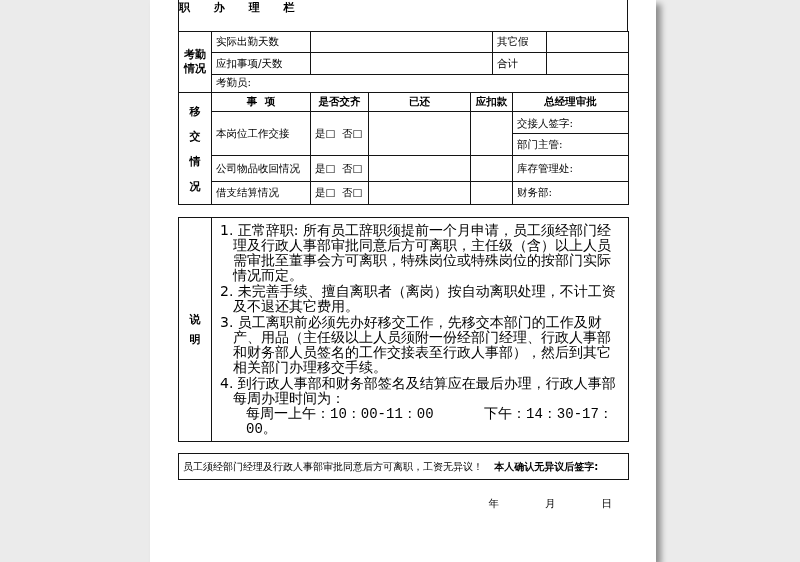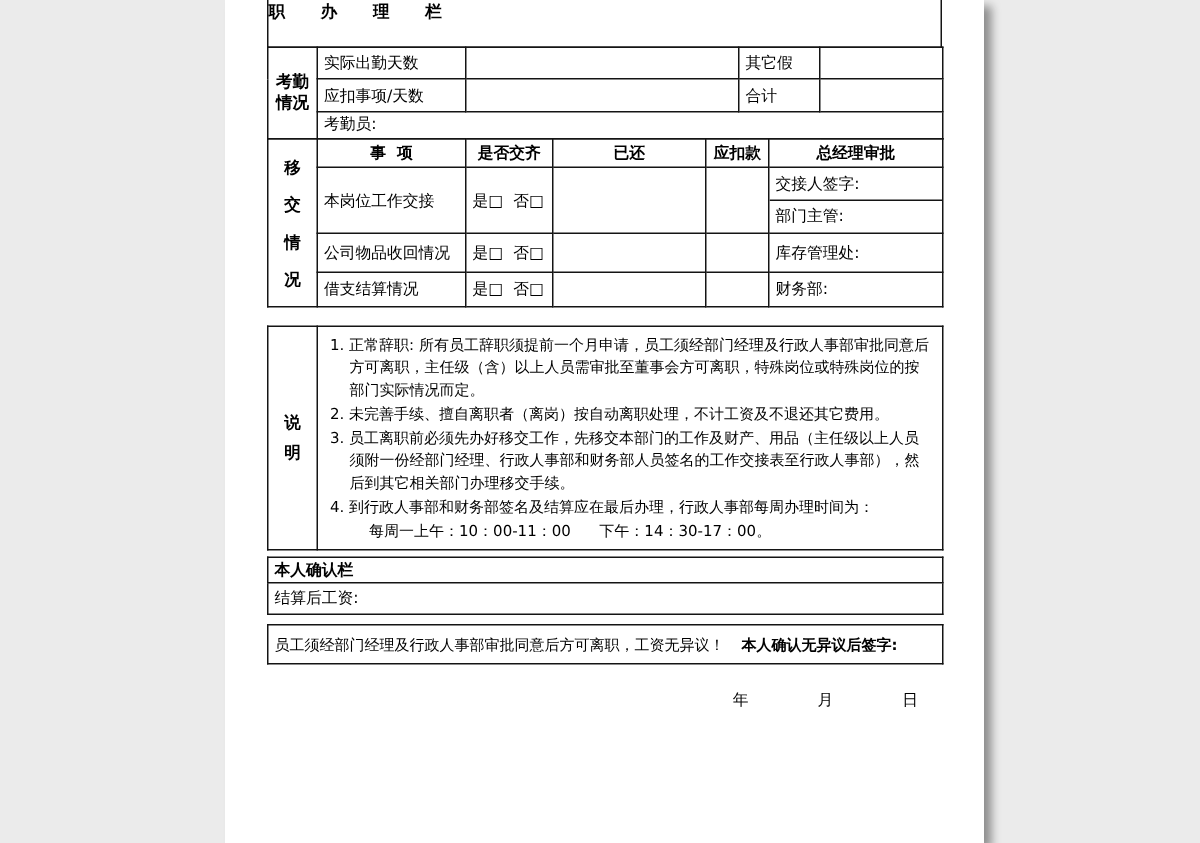--- a/index.html
+++ b/index.html
@@ -49,22 +49,22 @@
   .v2 { width:24px; margin:16px auto; word-break:break-all; line-height:14px; font-size:11px; }
   .v1 { width:13px; margin:0 auto; word-break:break-all; font-size:11px; }
   .lh25 { line-height:25px; } .lh18 { line-height:18px; } .lh20 { line-height:20px; }
 
   .sub { height:21px; line-height:21px; padding:0 4px; }
   .sub-top { border-bottom:1px solid #141414; height:22px; line-height:22px; }
 
   .gap13 { height:13px; } .gap5 { height:5px; } .gap7 { height:7px; }
 
   .notes-cell { vertical-align:top; padding:5px 8px 3px 8px; }
-  .note { font-size:10px; line-height:15px; padding-left:13px; text-indent:-13px; margin-bottom:1px; }
-  .note-times { padding-left:26px; text-indent:0; }
+  .note { font-size:14px; line-height:15px; padding-left:13px; text-indent:-13px; margin-bottom:1px; }
+  .note-times { padding-left:26px; text-indent:0;font-family:Liberation Mono, monospace; }
 
   .statement-cell span { font-size:10px; }
   .statement-cell .sign { margin-left:8px; }
 
   .dateline {
     margin-top:17px; width:450px;
     display:flex; justify-content:flex-end;
     font-size:10.5px;
   }
   .dateline span { margin-right:46px; }
@@ -175,33 +175,20 @@
             <div class="note ws">3. 员工离职前必须先办好移交工作，先移交本部门的工作及财产、用品（主任级以上人员须附一份经部门经理、行政人事部和财务部人员签名的工作交接表至行政人事部），然后到其它相关部门办理移交手续。</div>
             <div class="note ws">4. 到行政人事部和财务部签名及结算应在最后办理，行政人事部每周办理时间为：</div>
             <div class="note ws note-times">每周一上午：10：00-11：00      下午：14：30-17：00。</div>
           </td>
         </tr>
       </tbody>
         </table>
 
       <div class="gap5"></div>
 
-      <table class="tbl">
-        <colgroup>
-            <col style="width:450px">
-          </colgroup>
-        <tbody>
-            <tr class="h16">
-          <td class="b">本人确认栏</td>
-        </tr>
-        <tr class="h21">
-          <td>结算后工资:</td>
-        </tr>
-      </tbody>
-        </table>
 
       <div class="gap7"></div>
 
       <table class="tbl">
         <colgroup>
             <col style="width:450px">
           </colgroup>
         <tbody>
             <tr class="h26">
           <td class="statement-cell">

